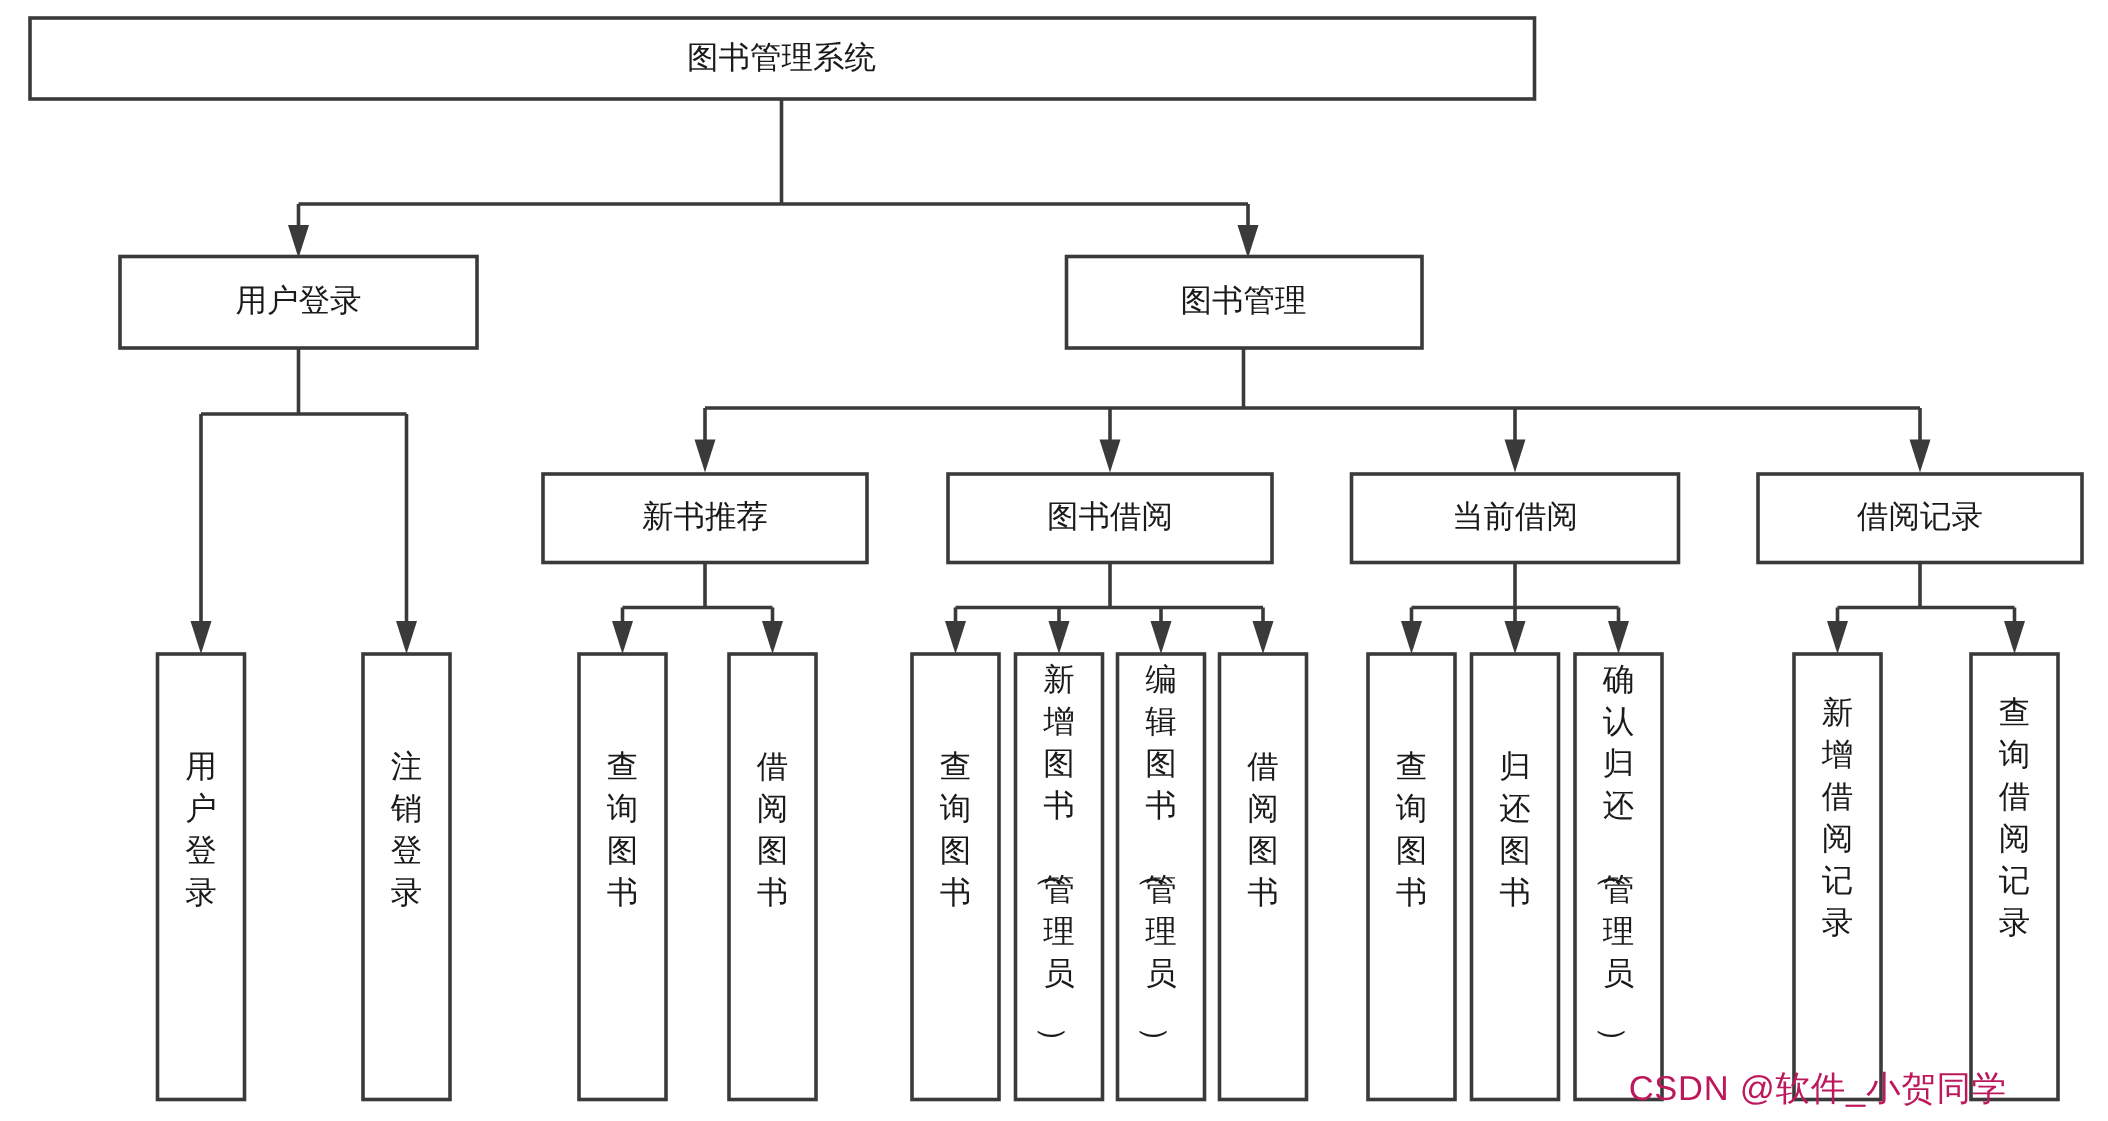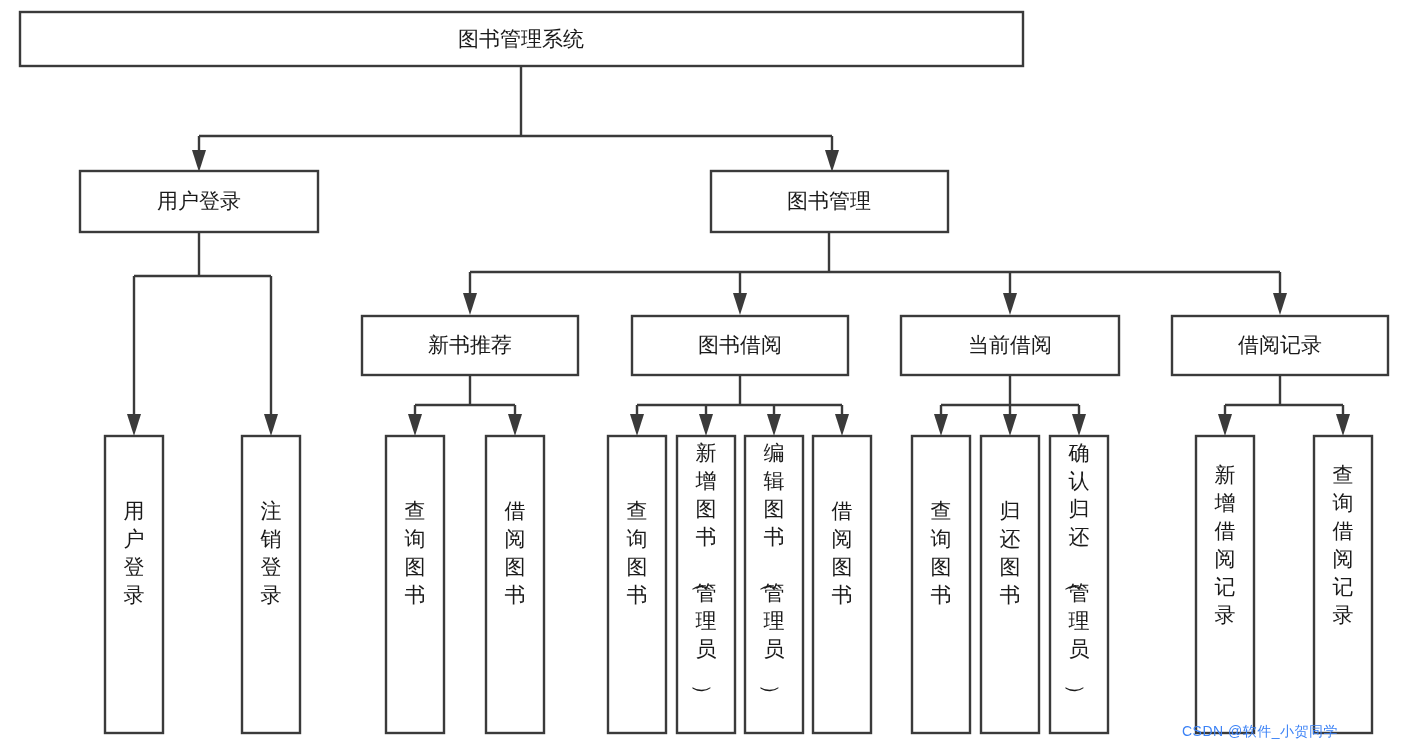--- a/index.html
+++ b/index.html
@@ -54,22 +54,22 @@
     font-family: "Liberation Sans", "DejaVu Sans", sans-serif;
     font-size: 21px;
     fill: #1a1a1a;
     text-anchor: middle;
   }
   .watermark-text {
     position: absolute;
     right: 8px;
     bottom: 6px;
     font-family: "Liberation Sans", "DejaVu Sans", sans-serif;
-    font-size: 14px;
-    color: #3b82f6;
+    font-size: 23px;
+    color: #be185d;
     white-space: nowrap;
     letter-spacing: 0.5px;
     user-select: none;
   }
 </style>
 </head>
 <body>
 
 <div id="diagram-root">
 

